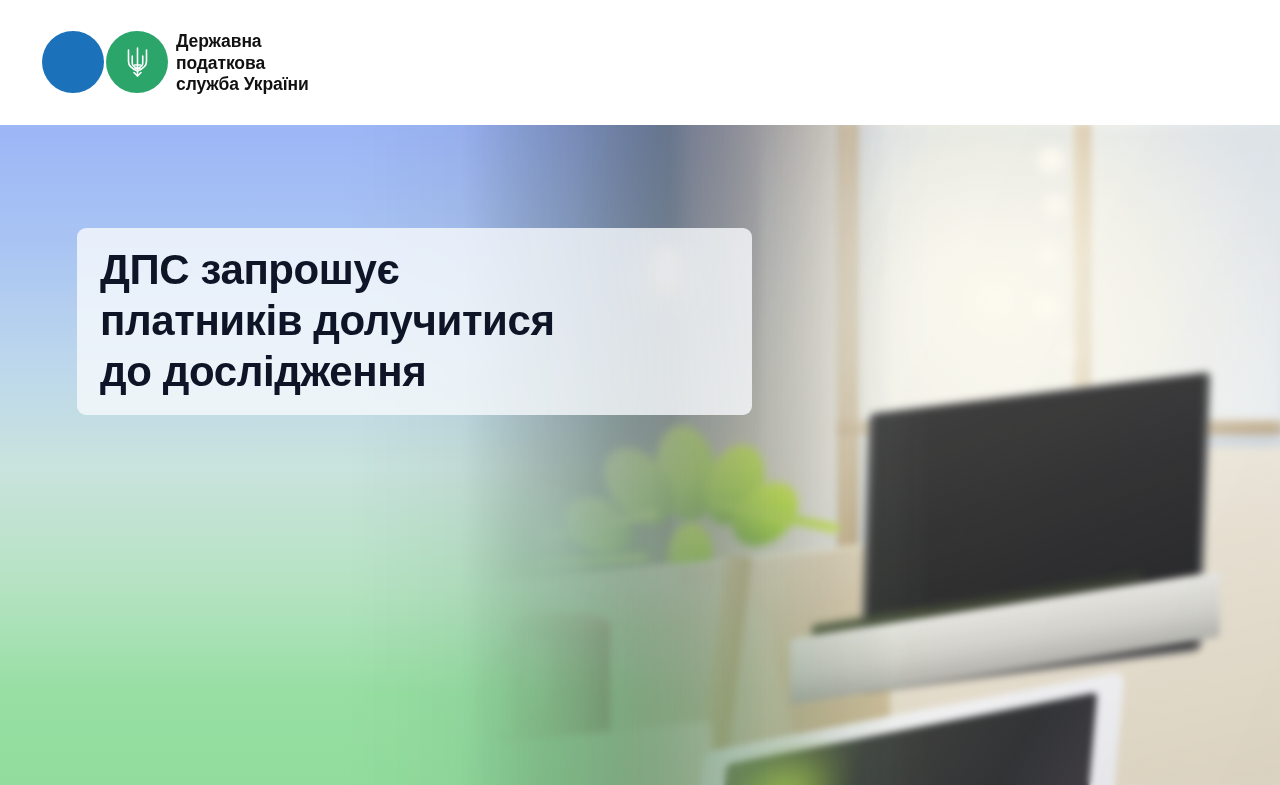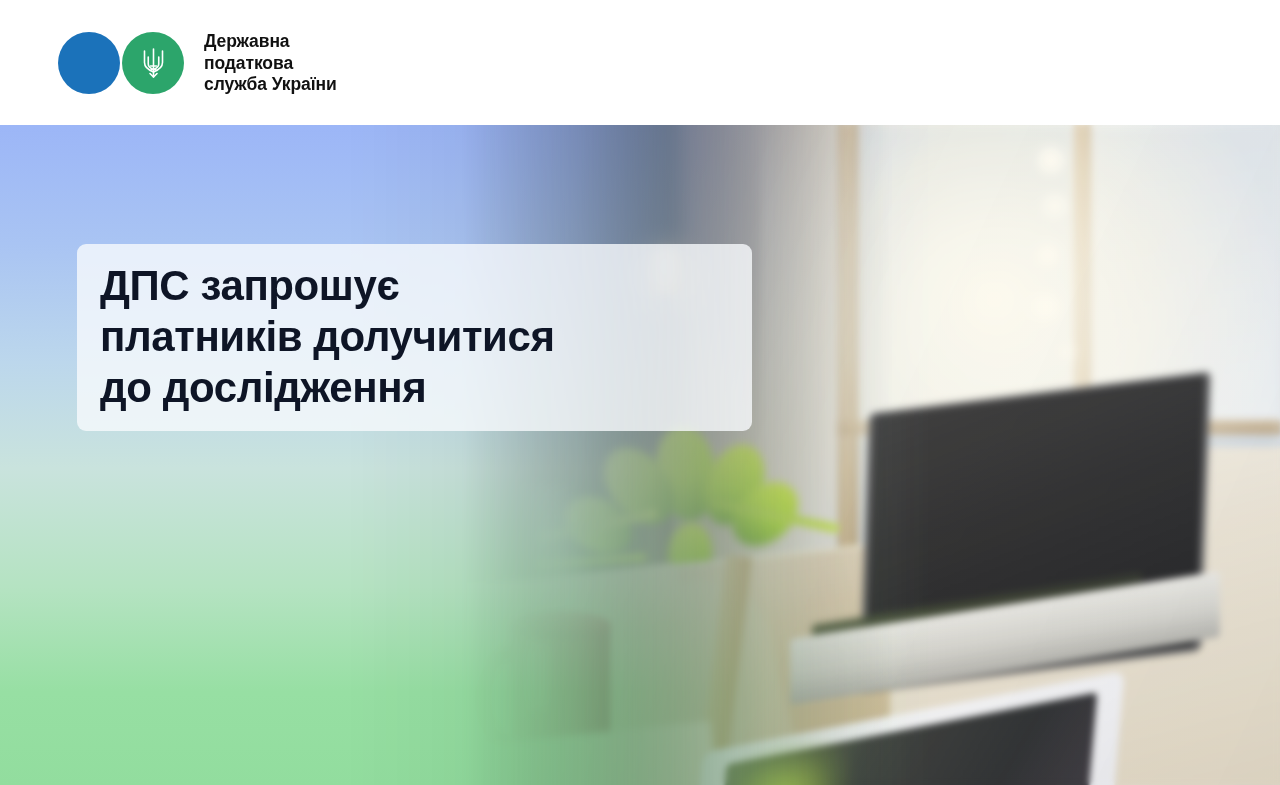--- a/index.html
+++ b/index.html
@@ -26,25 +26,24 @@
     left: 0; top: 0;
     width: 1280px;
     height: 125px;
     background: #ffffff;
     z-index: 40;
     display: flex;
     align-items: center;
   }
   .logo {
     position: absolute;
-    left: 58px;
+    left: 42px;
     top: 31px;
     display: flex;
-    align-items: center;
-    gap: 12px;
+    align-items: flex-start;
   }
   .logo-marks {
     position: relative;
     width: 126px;
     height: 62px;
     flex: 0 0 auto;
   }
   .logo-circle-blue {
     position: absolute;
     left: 0; top: 0;
@@ -390,21 +389,21 @@
         rgba(0,0,0,.96) 36%,
         rgba(0,0,0,.72) 45%,
         rgba(0,0,0,.36) 55%,
         rgba(0,0,0,.10) 64%,
         rgba(0,0,0,0) 73%);
   }
 
   
   .content {
     position: absolute;
-    left: 0; top: 16px;
+    left: 0; top: 0;
     width: 1280px;
     height: 564px;
     z-index: 30;
   }
 
   .headline-panel {
     position: absolute;
     left: 77px;
     top: 103px;
     width: 675px;

